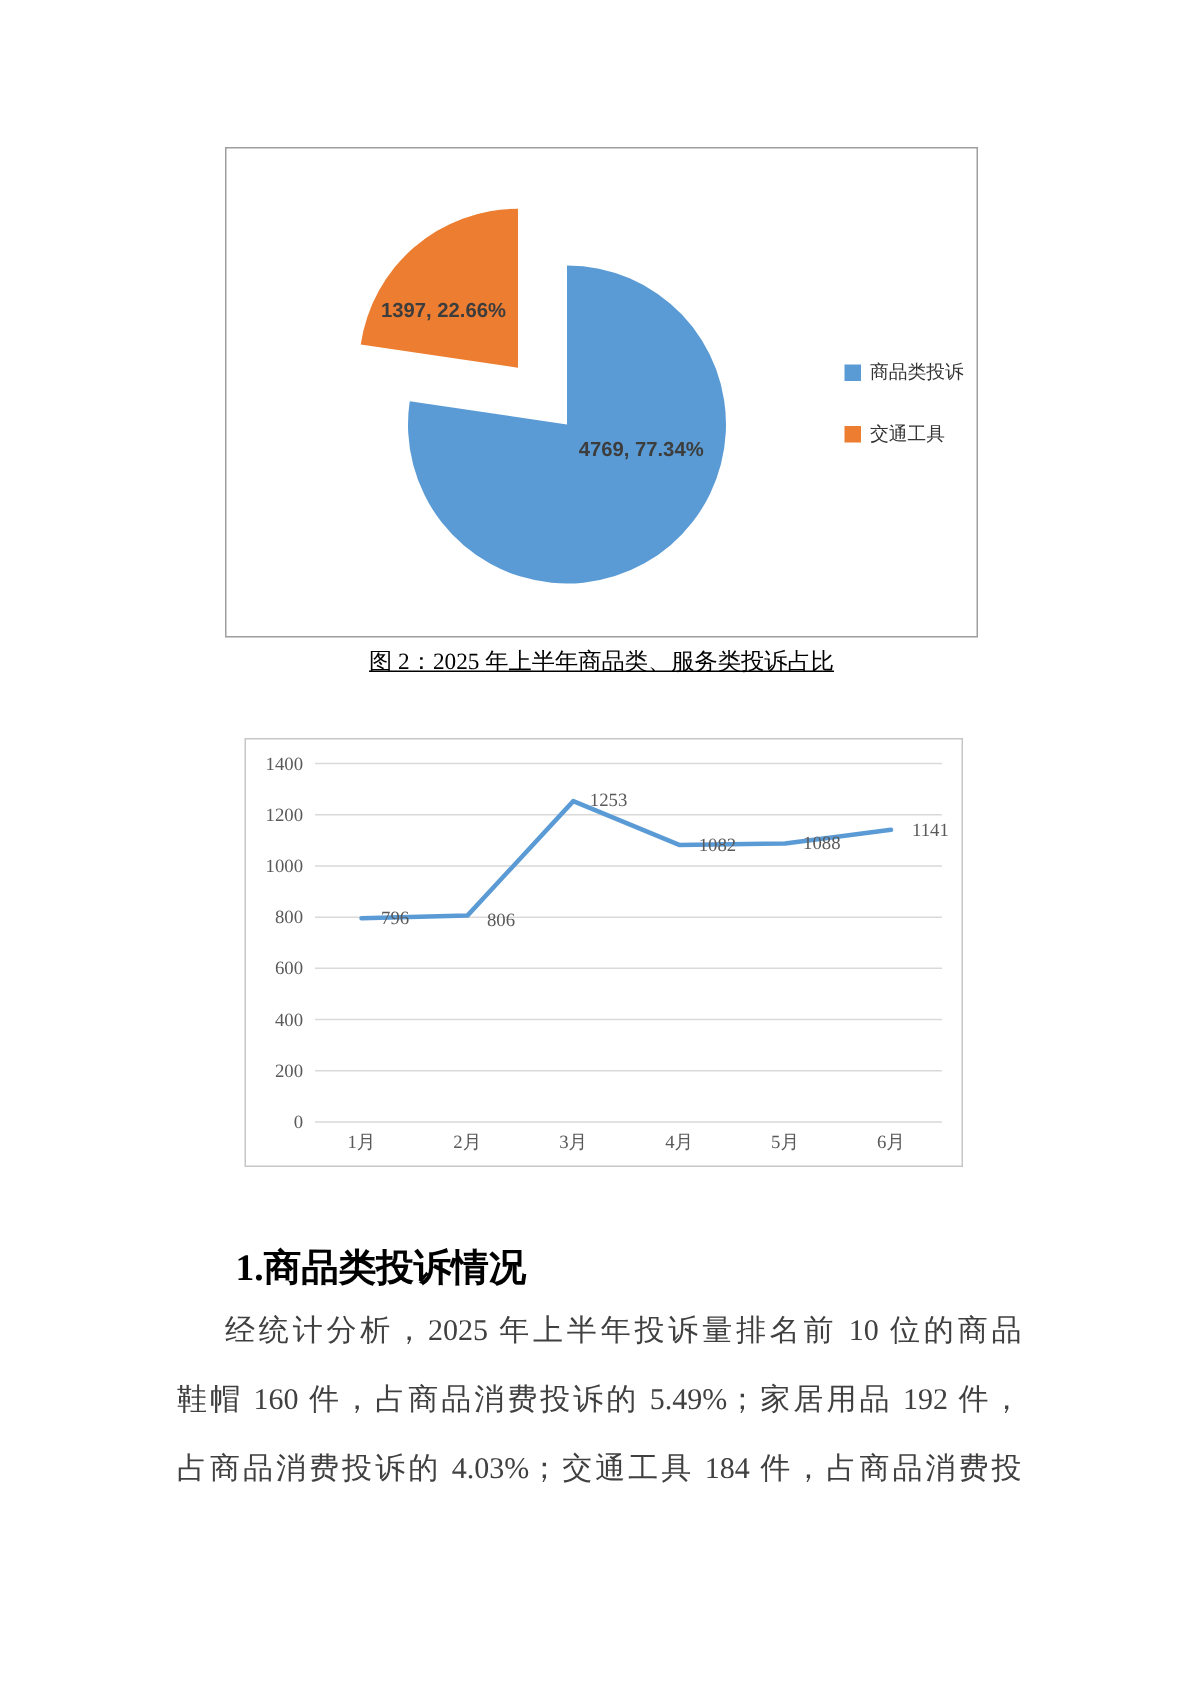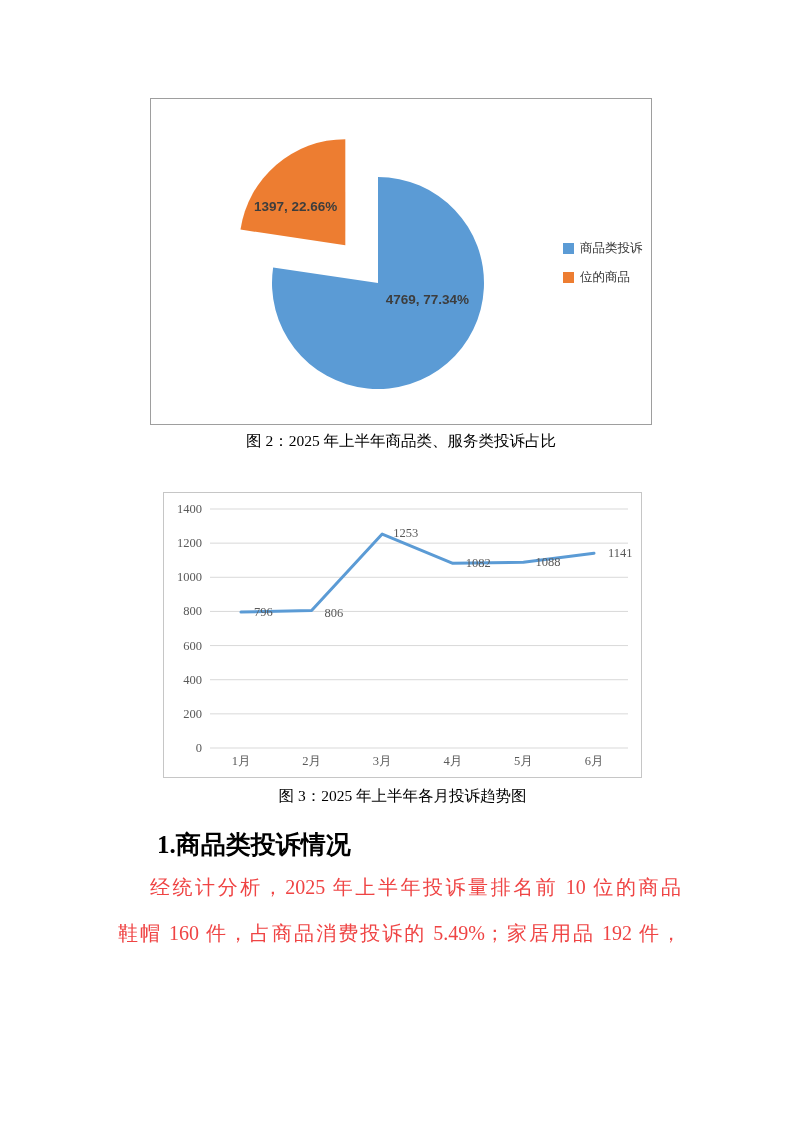--- a/index.html
+++ b/index.html
@@ -7,48 +7,48 @@
     position:relative; width:793px; height:1122px; background:#ffffff;
     font-family:"Liberation Serif","DejaVu Serif",serif; overflow:hidden;
   }
   .chart-box { position:absolute; background:#ffffff; box-sizing:border-box; }
   .pie-box  { left:150px; top:98px;  width:502px; height:327px; border:1px solid #9e9e9e; }
   .line-box { left:163px; top:492px; width:479px; height:286px; border:1px solid #c6c6c6; }
   .chart-box svg { position:absolute; left:0; top:0; }
 
   .legend {
     position:absolute; left:412px; top:141px;
-    display:flex; flex-direction:column; gap:12px;
+    display:flex; flex-direction:column; gap:24px;
     font-family:"Liberation Sans","DejaVu Sans",sans-serif;
     font-size:12.5px; color:#333333;justify-content:flex-end;
   }
   .legend-item { display:flex; align-items:center; gap:6px; white-space:nowrap; }
   .swatch { width:11px; height:11px; flex:0 0 auto; }
 
   .caption { position:absolute; text-align:center; font-size:15.5px; color:#000000; }
-  .caption-pie  { left:150px; top:431px; width:502px; }
+  .caption-pie  { left:150px; top:431px; width:502px;text-decoration:underline; }
   .caption-line { left:163px; top:786px; width:479px; }
 
   .pie-label {
     font-family:"Liberation Sans","DejaVu Sans",sans-serif;
     font-size:13.5px; font-weight:600; fill:#3d3d3d;
   }
   .gridline { stroke:#d9d9d9; stroke-width:1; }
   .axis-label, .point-label {
     font-family:"Liberation Serif","DejaVu Serif",serif;
     font-size:12.5px; fill:#595959;
   }
 
   .heading {
     position:absolute; left:157px; top:828px; margin:0;
     font-size:25px; font-weight:bold; color:#000000;
   }
   .para {
     position:absolute; left:118px; top:864px; width:563px;
-    font-size:20px; color:#ef4444;
+    font-size:20px; color:#404040;
   }
   .pline {
     height:46px; line-height:46px;
     text-align:justify; text-align-last:justify;
   }
   .pline.indent { text-indent:32px; }
 </style>
 </head>
 <body>
 
@@ -61,21 +61,21 @@
         <path d="M 194.34105644722916 146.13981767058 L 89.48809876324607 130.5880568403444 A 106 106 0 0 1 194.34105644722914 40.13981767057999 Z" fill="#ED7D31"></path>
         <text x="144.6963789700057" y="112.3531447250635" text-anchor="middle" class="pie-label">1397, 22.66%</text>
       </svg>
     <div class="legend">
       <div class="legend-item">
         <span class="swatch" style="background: rgb(91, 155, 213);"></span>
         <span>商品类投诉</span>
       </div>
       <div class="legend-item">
         <span class="swatch" style="background: rgb(237, 125, 49);"></span>
-        <span>位的商品</span>
+        <span>交通工具</span>
       </div>
     </div>
   </div>
   <div class="caption caption-pie">图 2：2025 年上半年商品类、服务类投诉占比</div>
 
   <div class="chart-box line-box">
     <svg id="line-svg" width="479" height="286" viewBox="0 0 479 286">
         <line x1="46" x2="464" y1="255" y2="255" class="gridline" stroke="#d9d9d9"></line>
         <text x="38" y="259" text-anchor="end" class="axis-label" fill="#595959">0</text>
         <line x1="46" x2="464" y1="220.85714285714286" y2="220.85714285714286" class="gridline" stroke="#d9d9d9"></line>
@@ -100,22 +100,22 @@
         <text x="430" y="272" text-anchor="middle" class="axis-label" fill="#595959">6月</text>
         <polyline points="77,119.11142857142855 147.6,117.40428571428572 218.2,41.095 288.79999999999995,70.28714285714284 359.4,69.26285714285714 430,60.215" fill="none" stroke="#5B9BD5" stroke-width="3" stroke-linejoin="round" stroke-linecap="round"></polyline>
         <text x="90" y="123.11142857142855" class="point-label" fill="#595959">796</text>
         <text x="160.6" y="124.40428571428572" class="point-label" fill="#595959">806</text>
         <text x="229.2" y="44.095" class="point-label" fill="#595959">1253</text>
         <text x="301.79999999999995" y="74.28714285714284" class="point-label" fill="#595959">1082</text>
         <text x="371.4" y="73.26285714285714" class="point-label" fill="#595959">1088</text>
         <text x="444" y="64.215" class="point-label" fill="#595959">1141</text>
       </svg>
   </div>
-  <div class="caption caption-line">图 3：2025 年上半年各月投诉趋势图</div>
 
   <h2 class="heading">1.商品类投诉情况</h2>
 
   <div class="para">
     <div class="pline indent">经统计分析，2025 年上半年投诉量排名前 10 位的商品</div>
     <div class="pline">鞋帽 160 件，占商品消费投诉的 5.49%；家居用品 192 件，</div>
+    <div class="pline">占商品消费投诉的 4.03%；交通工具 184 件，占商品消费投</div>
   </div>
 
 </div>
 
 </body></html>

